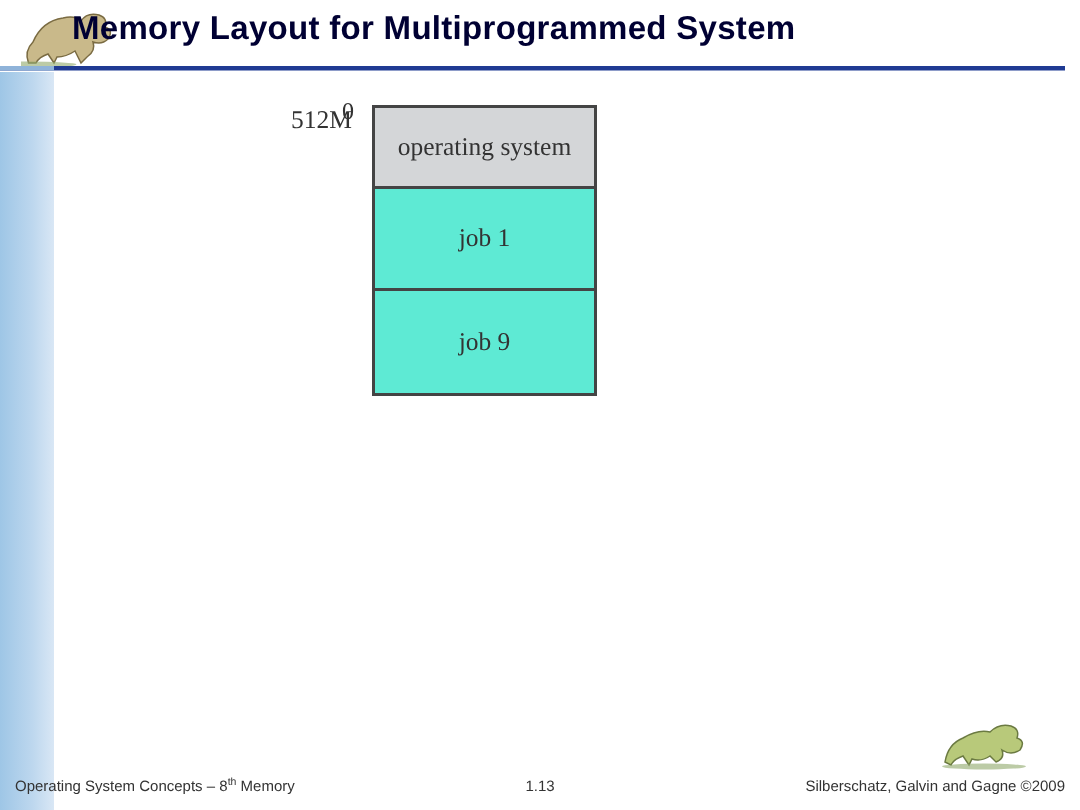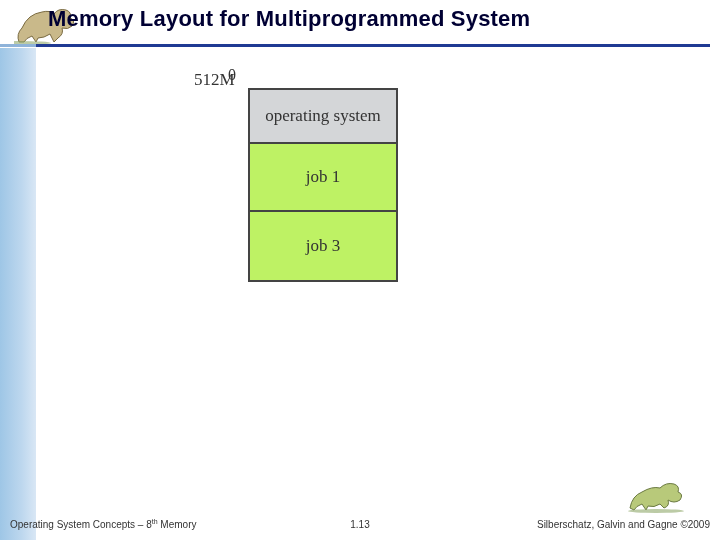--- a/index.html
+++ b/index.html
@@ -9,25 +9,25 @@
   .title-wrap { position: absolute; left: 48px; top: 6px; right: 10px; }
   .title-wrap h1 { font-size: 22px; font-weight: bold; color: #000033; letter-spacing: 0.2px; }
   .title-rule { position: absolute; left: 0; right: 10px; top: 44px; height: 3px; background: #1f3a93; }
   .title-accent { position: absolute; left: 0; top: 44px; width: 36px; height: 3px; background: #8fb3d9; }
   .dino-top { position: absolute; left: 14px; top: 4px; width: 70px; height: 42px; }
   .dino-bottom { position: absolute; right: 28px; bottom: 26px; width: 66px; height: 40px; }
   .content { position: absolute; left: 36px; right: 0; top: 60px; bottom: 40px; }
   .memfig { position: absolute; left: 190px; top: 10px; width: 280px; }
   .addr-top { position: absolute; left: 2px; top: -4px; font-size: 16px; color: #333; font-family: "Times New Roman", serif; }
   .addr-bottom { position: absolute; left: -32px; bottom: -20px; font-size: 17px; color: #333; font-family: "Times New Roman", serif; }
-  .memtable { position: absolute; left: 22px; top: 18px; width: 150px; border: 2px solid #444; }
+  .memtable { position: absolute; left: 22px; top: 0; width: 150px; border: 2px solid #444; }
   .memrow { height: 68px; border-bottom: 2px solid #444; display: flex; align-items: center; justify-content: center; font-family: "Times New Roman", serif; font-size: 17px; color: #333; }
   .memrow:last-child { border-bottom: none; }
   .os { background: #d4d6d8; height: 54px; }
-  .job { background: #bef264; }
+  .job { background: #5eead4; }
   .footer { position: absolute; left: 10px; right: 10px; bottom: 6px; height: 20px; display: flex; align-items: center; justify-content: space-between; font-size: 10px; color: #333; }
   .footer .center { position: absolute; left: 50%; transform: translateX(-50%); }
   .footer sup { font-size: 7px; }
   .dino-svg { display: block; }
 </style>
 </head>
 <body>
 
 <div class="slide">
 
@@ -44,21 +44,21 @@
   <div class="title-rule"></div>
   <div class="title-accent"></div>
   <div class="left-stripe"></div>
 
   <div class="content">
     <div class="memfig">
       <div class="addr-top">0</div>
       <div class="memtable">
         <div class="memrow os">operating system</div>
         <div class="memrow job">job 1</div>
-        <div class="memrow job">job 3</div>
+        <div class="memrow job">job 9</div>
       </div>
       <div class="addr-bottom">512M</div>
     </div>
   </div>
 
   <div class="dino-bottom">
     <svg class="dino-svg" viewBox="0 0 66 40" width="66" height="40">
       <path d="M4 34 Q6 22 16 18 Q26 12 34 14 Q40 8 48 10 Q54 12 52 18 Q58 20 54 26 Q48 30 42 26 Q44 32 38 34 L34 30 Q28 34 22 32 L20 36 L16 30 Q10 32 8 36 Z" fill="#b8c97a" stroke="#6b7a42" stroke-width="1"></path>
       <ellipse cx="30" cy="37" rx="28" ry="2" fill="#8fa86a" opacity="0.6"></ellipse>
     </svg>

